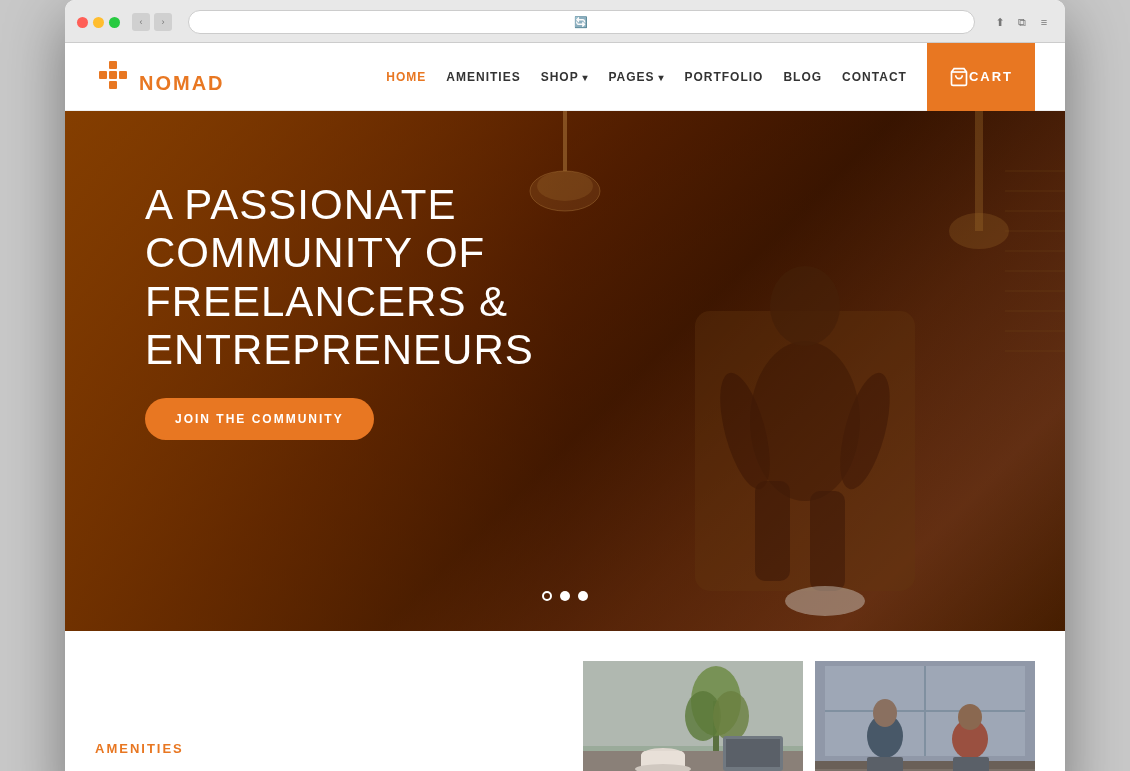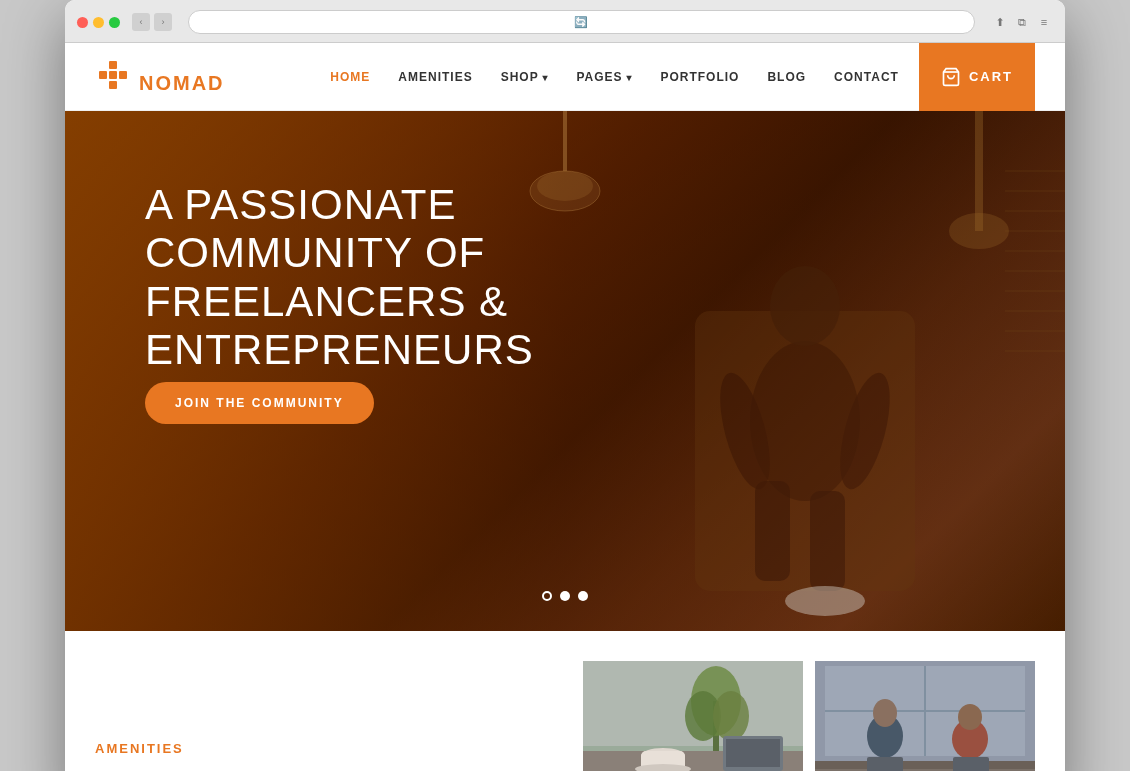--- a/index.html
+++ b/index.html
@@ -111,21 +111,21 @@
     .logo-text {
       font-size: 20px;
       font-weight: 800;
       color: #e87722;
       letter-spacing: 2px;
     }
     .main-nav {
       display: flex;
       align-items: center;
       margin-left: auto;
-      gap: 28px;
+      gap: 20px;
     }
     .nav-item {
       font-size: 12px;
       font-weight: 700;
       letter-spacing: 1px;
       color: #333;
       text-decoration: none;
       text-transform: uppercase;
       cursor: pointer;
     }
@@ -134,21 +134,20 @@
     }
     .nav-item.has-arrow::after {
       content: ' ▾';
       font-size: 10px;
     }
     .cart-btn {
       background: #e87722;
       color: white;
       display: flex;
       align-items: center;
-      gap: 8px;
       padding: 0 22px;
       height: 68px;
       font-size: 13px;
       font-weight: 700;
       letter-spacing: 2px;
       cursor: pointer;
       margin-left: 20px;
       text-transform: uppercase;
     }
     .cart-icon-svg {
@@ -193,21 +192,21 @@
       padding: 70px 0 0 80px;
       color: white;
     }
     .hero-headline {
       font-size: 42px;
       font-weight: 300;
       line-height: 1.15;
       text-transform: uppercase;
       letter-spacing: 1px;
       max-width: 500px;
-      margin-bottom: 8px;
+      margin-bottom: 24px;
     }
     .hero-subtext {
       font-size: 13px;
       font-weight: 700;
       letter-spacing: 2px;
       text-transform: uppercase;
       color: white;
       margin-bottom: 32px;
     }
     .hero-cta {

